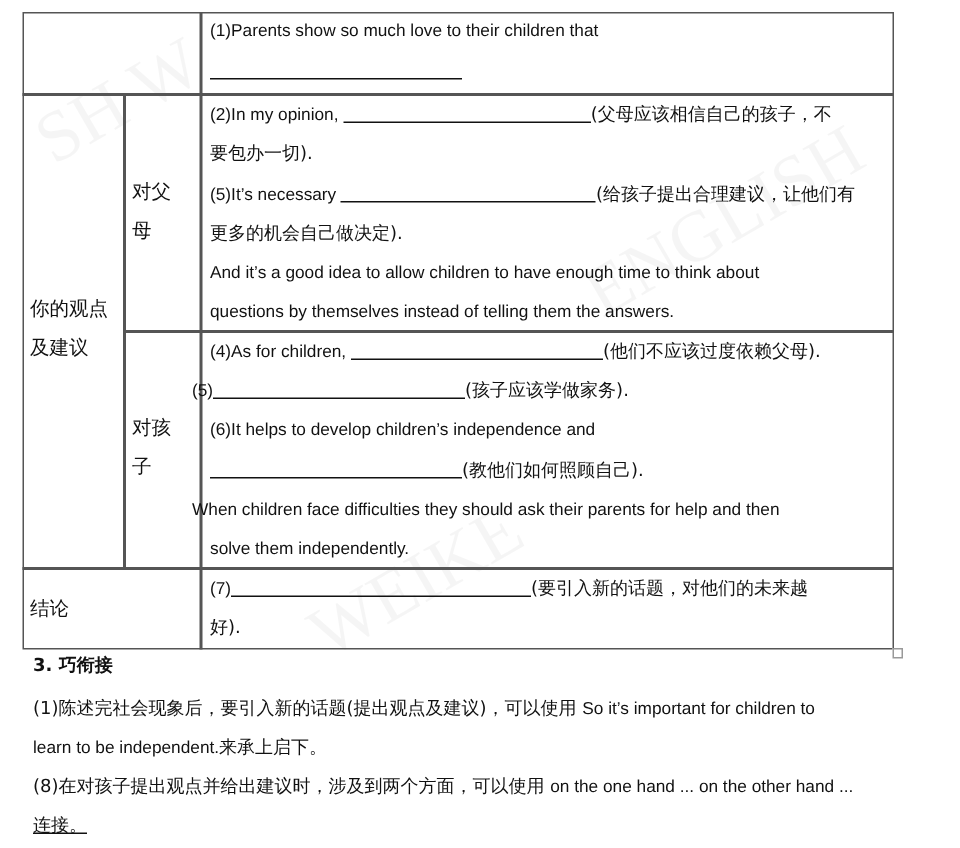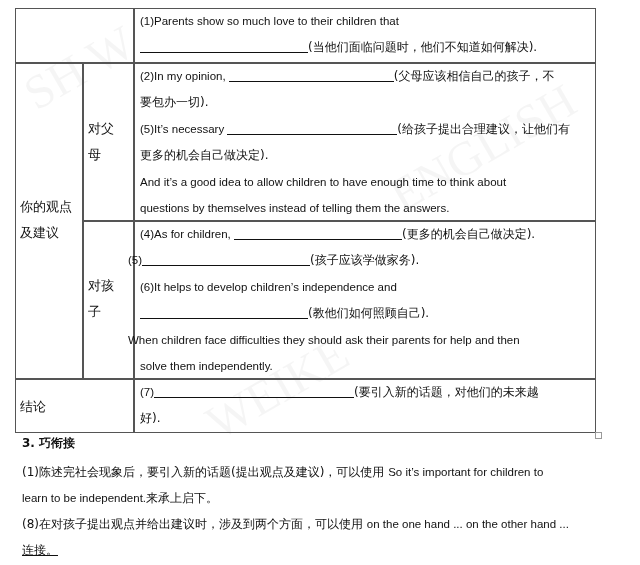--- a/index.html
+++ b/index.html
@@ -31,21 +31,21 @@
 
   <div class="hline" style="left:15px;top:62px;width:581px;"></div>
   <div class="hline" style="left:82px;top:220px;width:514px;"></div>
   <div class="hline" style="left:15px;top:378px;width:581px;"></div>
 
   <div class="vline" style="left:133px;top:8px;height:425px;"></div>
   <div class="vline" style="left:82px;top:62px;height:316px;"></div>
 
   <div class="cell-text en" style="left:140px;top:8px;">(1)Parents show so much love to their children that</div>
   <div class="cell-text" style="left:140px;top:34px;">
-    <span class="blank" style="width:168px;"></span><span>(当他们面临问题时，他们不知道如何解决).</span>
+    <span class="blank" style="width:168px;"></span>
   </div>
 
   <div class="lbl" style="left:20px;top:194px;">你的观点</div>
   <div class="lbl" style="left:20px;top:220px;">及建议</div>
 
   <div class="lbl" style="left:88px;top:116px;">对父</div>
   <div class="lbl" style="left:88px;top:142px;">母</div>
 
   <div class="cell-text" style="left:140px;top:63px;">
     <span class="en">(2)In my opinion, </span><span class="blank" style="width:165px;"></span><span>(父母应该相信自己的孩子，不</span>
@@ -55,21 +55,21 @@
     <span class="en">(5)It’s necessary </span><span class="blank" style="width:170px;"></span><span>(给孩子提出合理建议，让他们有</span>
   </div>
   <div class="cell-text" style="left:140px;top:142px;">更多的机会自己做决定).</div>
   <div class="cell-text en" style="left:140px;top:169px;">And it’s a good idea to allow children to have enough time to think about</div>
   <div class="cell-text en" style="left:140px;top:195px;">questions by themselves instead of telling them the answers.</div>
 
   <div class="lbl" style="left:88px;top:273px;">对孩</div>
   <div class="lbl" style="left:88px;top:299px;">子</div>
 
   <div class="cell-text" style="left:140px;top:221px;">
-    <span class="en">(4)As for children, </span><span class="blank" style="width:168px;"></span><span>(更多的机会自己做决定).</span>
+    <span class="en">(4)As for children, </span><span class="blank" style="width:168px;"></span><span>(他们不应该过度依赖父母).</span>
   </div>
   <div class="cell-text" style="left:128px;top:247px;">
     <span class="en">(5)</span><span class="blank" style="width:168px;"></span><span>(孩子应该学做家务).</span>
   </div>
   <div class="cell-text en" style="left:140px;top:274px;">(6)It helps to develop children’s independence and</div>
   <div class="cell-text" style="left:140px;top:300px;">
     <span class="blank" style="width:168px;"></span><span>(教他们如何照顾自己).</span>
   </div>
   <div class="cell-text en" style="left:128px;top:327px;">When children face difficulties they should ask their parents for help and then</div>
   <div class="cell-text en" style="left:140px;top:353px;">solve them independently.</div>

